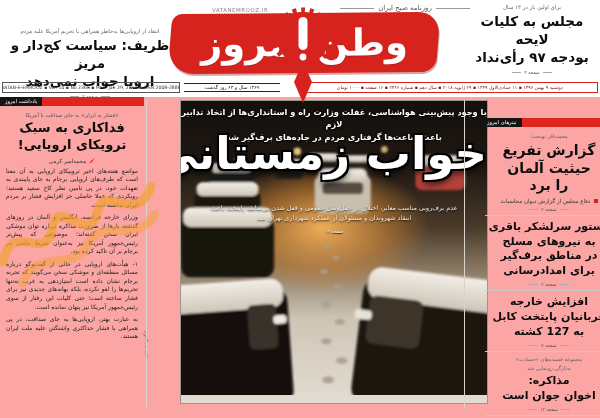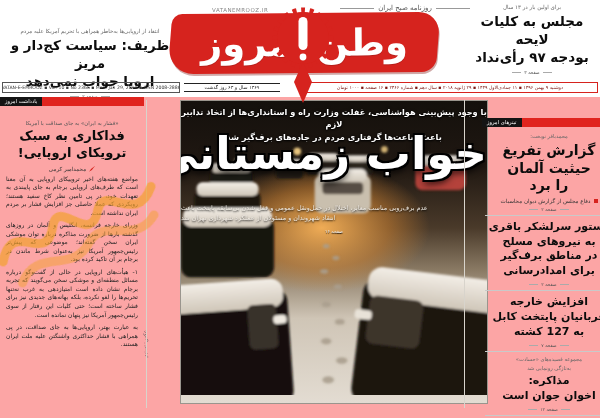--- a/index.html
+++ b/index.html
@@ -39,21 +39,21 @@
   .strip-fa { left:302px; width:296px; border:1px solid #d6231e; color:#7a1410; direction:rtl; }
   .counter-strip { position:absolute; top:83px; left:184px; width:96px; height:9px;
                    border-top:1px solid #222; border-bottom:1px solid #222;
                    font-size:4.8px; color:#222; display:flex; align-items:center; justify-content:center; direction:rtl; }
   
   .secbar { position:relative; height:9px; background:#e0241e; }
   .secbar .lbl { position:absolute; left:0; top:0; height:9px; padding:0 5px; background:#141414;
                  color:#fff; font-size:5.2px; line-height:9px; direction:rtl; }
   .col-left  { position:absolute; top:97px; left:0px;   width:144px; height:321px; }
   .col-right { position:absolute; top:97px; left:482px; width:134px; height:321px;margin-top:21px; }
-  .col-inner { padding:11px 4px; direction:rtl; text-align:center; }
+  .col-inner { padding:3px 4px; direction:rtl; text-align:center; }
   
   .note-kick { font-size:5.4px; color:#555; margin:3px 0 2px; }
   .note-title { font-size:13px; font-weight:bold; line-height:1.3; color:#0c0c0c; }
   .note-author { display:flex; align-items:center; justify-content:center; gap:3px;
                  font-size:5.6px; color:#333; margin:4px 0 3px; }
   .pen-icon { width:6px; height:6px; background:#d6231e;
               clip-path:polygon(0 100%, 30% 55%, 100% 0, 45% 70%); display:inline-block; }
   .note-body { text-align:justify; font-size:6px; line-height:1.42; color:#222; padding:0 2px; }
   .note-body p { margin-bottom:4px; }
   .watermark { position:absolute; top:70px; left:-12px; width:180px; height:120px;
@@ -76,21 +76,21 @@
       linear-gradient(to bottom, #14100c 0%, #201812 22%, #4a3a2a 42%, #8a7a64 56%, #cfc5b6 72%, #e3dcd2 100%);
     margin-left: 20px;
   }
   .photo svg.scene { position:absolute; inset:0; }
   .deck { position:absolute; top:5px; left:0; width:100%; text-align:center; direction:rtl;
           color:#fff; font-size:8.2px; font-weight:bold; line-height:1.5;
           text-shadow:0 1px 2px #000, 0 0 3px #000; }
   .big-hl { position:absolute; top:26px; left:0; width:100%; text-align:center; direction:rtl;
             color:#fff; font-size:45px; font-weight:bold; white-space:nowrap;
             text-shadow:2px 2px 0 #000, -2px 2px 0 #000, 2px -2px 0 #000, -2px -2px 0 #000, 0 4px 7px rgba(0,0,0,.85); }
-  .subdeck { position:absolute; top:102px; left:0; width:100%; text-align:left; direction:rtl;
+  .subdeck { position:absolute; top:102px; left:0; width:100%; text-align:center; direction:rtl;
              color:#f4efe8; font-size:6.4px; line-height:1.6; text-shadow:0 1px 2px #000; }
   .pg16 { position:absolute; top:128px; left:0; width:100%; text-align:center;
           color:#eee; font-size:4.6px; text-shadow:0 1px 1px #000; }
   .photo-credit { position:absolute; top:330px; left:142px; font-size:5px; color:#555;
                   writing-mode:vertical-rl; transform:rotate(180deg); letter-spacing:.5px; }
   .vrule-l { position:absolute; top:100px; left:146px; height:308px; border-left:1px solid #d8d4cc; }
   .vrule-r { position:absolute; top:100px; left:464px; height:308px; border-left:1px solid #d8d4cc; }
 </style>
 </head>
 <body>

